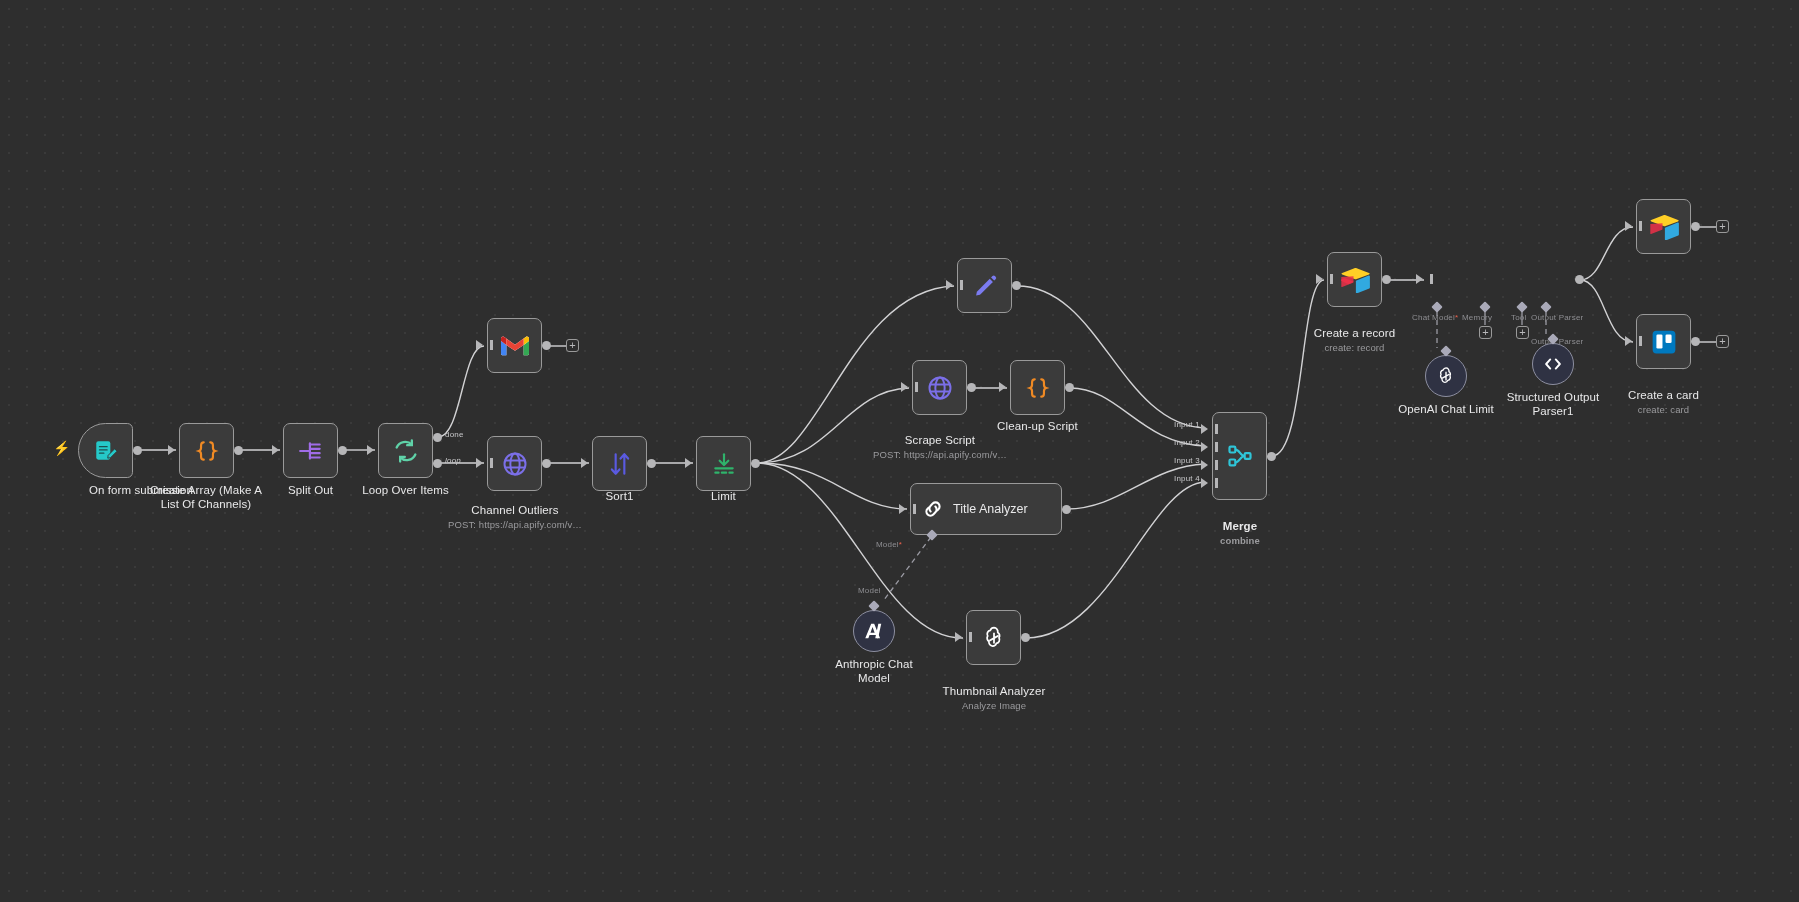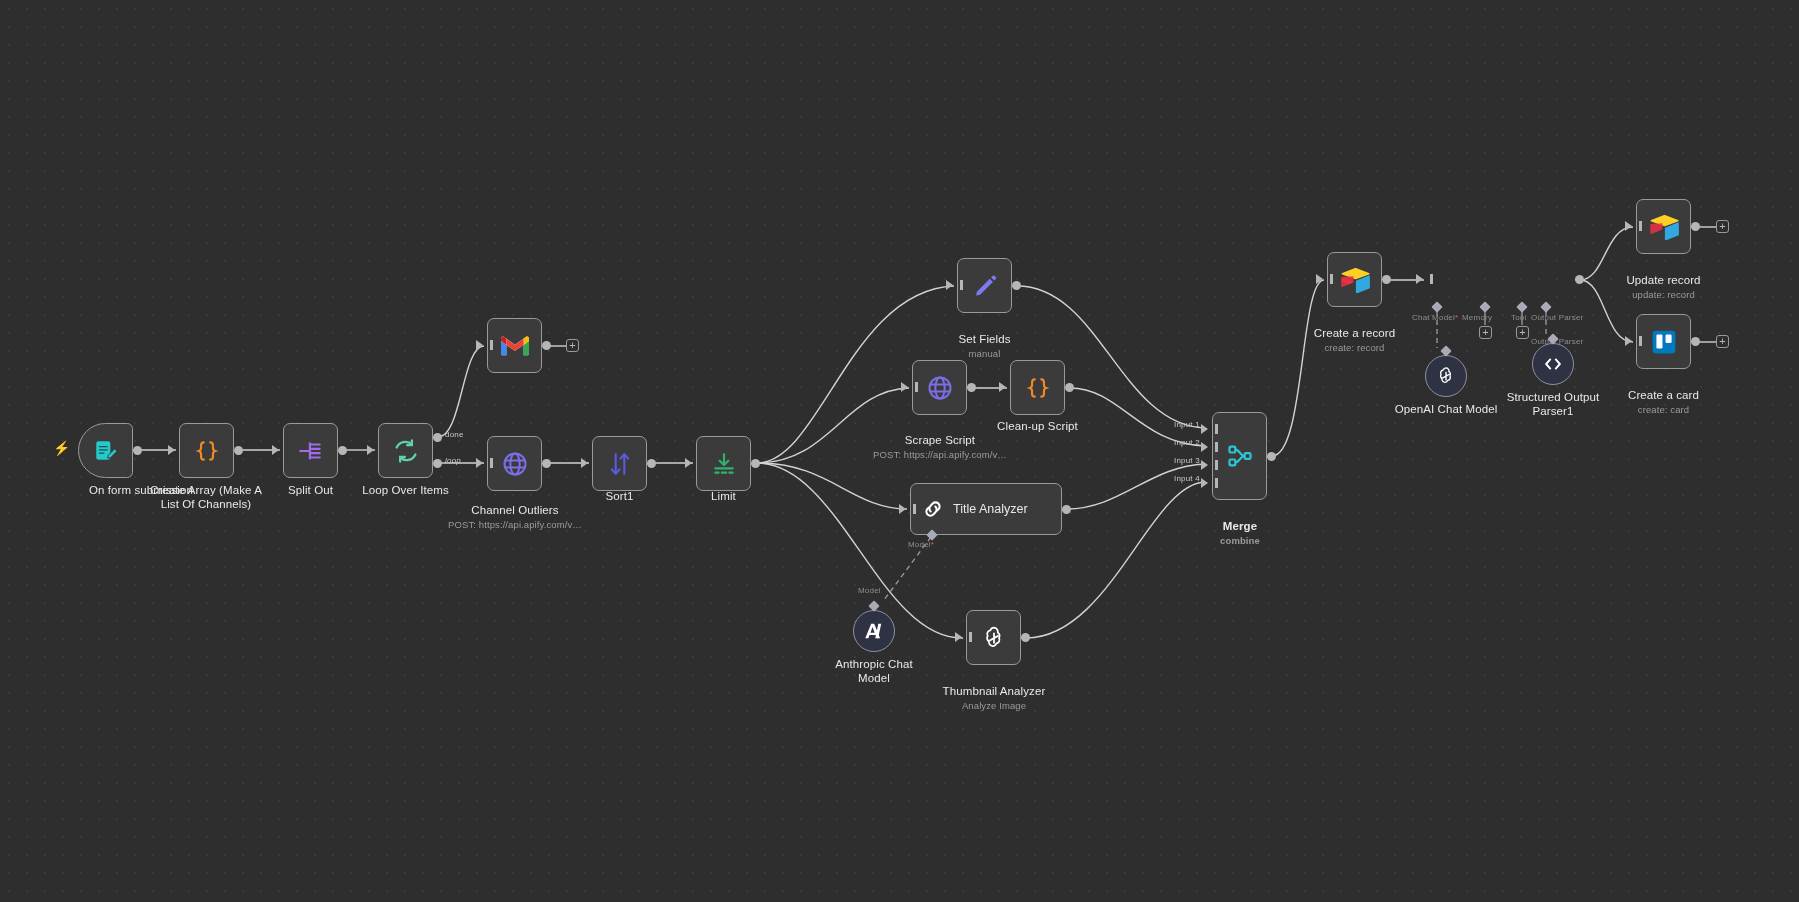--- a/index.html
+++ b/index.html
@@ -262,24 +262,20 @@
   <div class="node" style="left:957px;top:258px;width:55px;height:55px;">
     <span class="icon">
       <svg width="26" height="26" viewBox="0 0 24 24">
         <path d="M4.5 17.2 16.4 5.3l2.9 2.9L7.4 20.1l-3.6.7z" fill="#7b7bf0"></path>
         <path d="M17.6 4.1l1.3-1.3a1.6 1.6 0 0 1 2.3 0l.6.6a1.6 1.6 0 0 1 0 2.3l-1.3 1.3z" fill="#7b7bf0"></path>
       </svg>
     </span>
   </div>
   <span class="port-in" style="left:946px;top:280px;"></span>
   <span class="port-out" style="left:1012px;top:281px;"></span>
-  <div class="cap" style="left:922px;top:318px;width:125px;">
-    <span>Set Fields</span>
-    <span class="sub">manual</span>
-  </div>
 
   <div class="node" style="left:912px;top:360px;width:55px;height:55px;">
     <span class="icon">
       <svg width="28" height="28" viewBox="0 0 24 24" fill="none" stroke="#7b6fe8" stroke-width="1.7">
         <circle cx="12" cy="12" r="9"></circle>
           <ellipse cx="12" cy="12" rx="4" ry="9"></ellipse>
         <path d="M3.2 9h17.6M3.2 15h17.6"></path>
       </svg>
     </span>
   </div>
@@ -307,21 +303,21 @@
       <svg width="24" height="24" viewBox="0 0 24 24" fill="none" stroke="#ffffff" stroke-width="2.1" stroke-linecap="round">
         <path d="M9.6 14.4a4 4 0 0 1 0-5.7l2.1-2.1a4 4 0 1 1 5.7 5.7l-1 1"></path>
         <path d="M14.4 9.6a4 4 0 0 1 0 5.7l-2.1 2.1a4 4 0 1 1-5.7-5.7l1-1"></path>
       </svg>
     </span>
     <span class="title-label">Title Analyzer</span>
   </div>
   <span class="port-in" style="left:899px;top:504px;"></span>
   <span class="port-out" style="left:1062px;top:505px;"></span>
   <span class="diamond" style="left:928px;top:531px;"></span>
-  <span class="elabel dim" style="left:908px;top:540px;text-align:right;">
+  <span class="elabel dim" style="left:876px;top:540px;text-align:right;">
     <span>Model</span><span class="req">*</span>
   </span>
 
   <div class="rnode" style="left:853px;top:610px;width:42px;height:42px;">
     <span class="icon">
       <svg width="22" height="20" viewBox="0 0 24 22" fill="#ffffff">
         <path d="M2.4 19 8.9 3h3.3l6.5 16h-3.4l-1.3-3.5H7.1L5.8 19zm5.7-6.2h4.6l-2.3-6.1z"></path>
         <path d="M17.4 3h3.2l-.1 16h-3.1z" transform="skewX(-12)"></path>
       </svg>
     </span>
@@ -408,21 +404,21 @@
 
   <div class="rnode" style="left:1425px;top:355px;width:42px;height:42px;">
     <span class="icon">
       <svg width="22" height="22" viewBox="0 0 24 24" fill="none" stroke="#ffffff" stroke-width="1.5" stroke-linejoin="round">
         <path d="M12 3.2a3.3 3.3 0 0 0-3.1 2.2 3.3 3.3 0 0 0-2.3 4.9 3.3 3.3 0 0 0 1.1 4.6 3.3 3.3 0 0 0 3.1 4 3.3 3.3 0 0 0 3.2-2.2 3.3 3.3 0 0 0 2.3-4.9 3.3 3.3 0 0 0-1.1-4.6A3.3 3.3 0 0 0 12 3.2z"></path>
         <path d="M12 7.4v4.7l4-2.3M12 12.1l-4 2.3M12 12.1v4.7"></path>
       </svg>
     </span>
   </div>
   <span class="diamond" style="left:1442px;top:347px;"></span>
-  <div class="cap" style="left:1385px;top:402px;width:122px;">OpenAI Chat Model</div>
+  <div class="cap" style="left:1385px;top:402px;width:122px;">OpenAI Chat Limit</div>
 
   <div class="rnode" style="left:1532px;top:343px;width:42px;height:42px;">
     <span class="icon">
       <svg width="22" height="22" viewBox="0 0 24 24" fill="none" stroke="#ffffff" stroke-width="2.1" stroke-linecap="round" stroke-linejoin="round">
         <path d="M9 7 4.5 12 9 17"></path>
           <path d="M15 7l4.5 5L15 17"></path>
       </svg>
     </span>
   </div>
   <span class="diamond" style="left:1549px;top:335px;"></span>
@@ -434,24 +430,20 @@
       <svg width="30" height="26" viewBox="0 0 30 26">
         <path d="M14.4 1.2 2.2 6.1c-.9.4-.9 1.1 0 1.4l12.3 4.6c.7.3 1.5.3 2.2 0L29 7.5c.9-.3.9-1 0-1.4L16.7 1.2c-.8-.3-1.6-.3-2.3 0z" fill="#ffcf26"></path>
         <path d="M15.9 14.3v11.2c0 .6.6 1 1.2.8l12.2-4.8c.4-.2.6-.5.6-.9V9.4c0-.6-.6-1-1.2-.8l-12.2 4.8c-.4.2-.6.5-.6.9z" fill="#31a9e0"></path>
         <path d="M1.3 10.1v9.3c0 .5.4.8.8.6l10.9-4.2c.3-.1.5-.4.5-.7V9.2z" fill="#ed3049" opacity=".85"></path>
       </svg>
     </span>
   </div>
   <span class="port-in" style="left:1625px;top:221px;"></span>
   <span class="port-out" style="left:1691px;top:222px;"></span>
   <div class="plus" style="left:1716px;top:220px;">+</div>
-  <div class="cap" style="left:1596px;top:259px;width:135px;">
-    <span>Update record</span>
-    <span class="sub">update: record</span>
-  </div>
 
   <div class="node" style="left:1636px;top:314px;width:55px;height:55px;">
     <span class="icon">
       <svg width="26" height="26" viewBox="0 0 24 24">
         <rect x="1.5" y="1.5" width="21" height="21" rx="3.4" fill="#0079bf"></rect>
         <rect x="5" y="5" width="5.6" height="13" rx="1.2" fill="#ffffff"></rect>
         <rect x="13.4" y="5" width="5.6" height="8" rx="1.2" fill="#ffffff"></rect>
       </svg>
     </span>
   </div>

